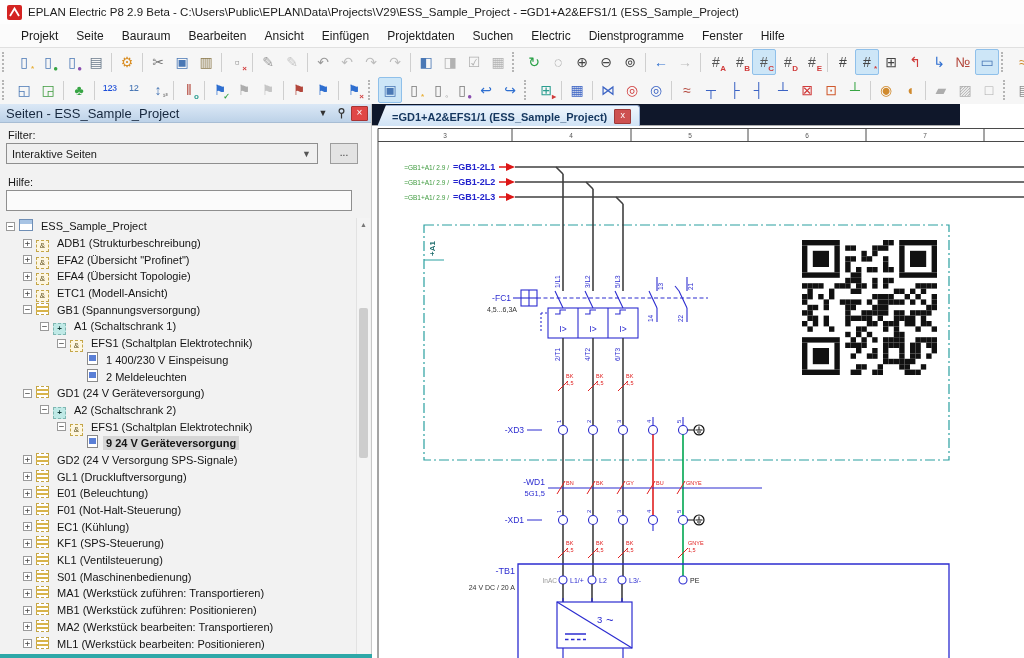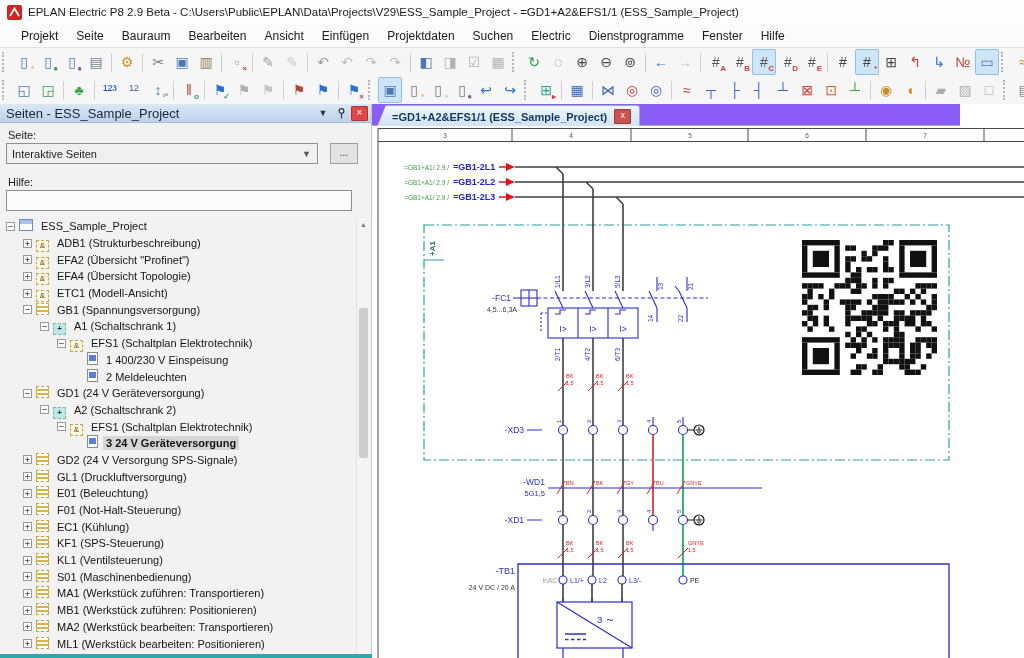--- a/index.html
+++ b/index.html
@@ -48,21 +48,21 @@
   .ic-page{display:inline-block;width:11px;height:13px;border:1px solid #8a8a8a;background:#fff;box-sizing:border-box;position:relative;}
   .ic-page:before{content:"";position:absolute;left:1px;top:2px;width:7px;height:6px;background:#5a7fd6;}
   .tlabel{font-size:11px;color:#141414;padding:1px 3px;}
   .trow.sel .tlabel{background:#d6d6d6;font-weight:bold;}
   #treescroll{position:absolute;right:1px;top:114px;width:13px;height:436px;background:#f4f4f4;border-left:1px solid #e2e2e2;}
   #treescroll .arr{height:13px;font-size:7px;color:#777;text-align:center;line-height:13px;}
   #treescroll .thumb{position:absolute;left:2px;top:90px;width:9px;height:150px;background:#cdcdcd;border-radius:2px;}
   #panelbottom{position:absolute;left:0;bottom:0;width:372px;height:4px;background:#2ea8a8;}
   
   #editor{position:absolute;left:372px;top:104px;width:652px;height:554px;background:#fff;}
-  #tabbar{position:absolute;left:0;top:0;width:588px;height:22px;background:#8b5cf6;border-bottom:1px solid #ababab;box-sizing:border-box;}
+  #tabbar{position:absolute;left:0;top:0;width:588px;height:22px;background:#0f172a;border-bottom:1px solid #ababab;box-sizing:border-box;}
   #tab-active{position:absolute;left:5px;top:1px;height:21px;background:linear-gradient(#eff6fd,#cfe2f5);border:1px solid #96add0;border-bottom:none;border-radius:3px 3px 0 0;display:flex;align-items:center;padding:0 8px 0 14px;clip-path:polygon(9px 0,100% 0,100% 100%,0 100%);}
   #tablabel{font-size:11px;font-weight:bold;color:#14365e;white-space:nowrap;}
   #tabclose{width:15px;height:13px;background:#cd5151;border:1px solid #9e3a3a;color:#fff;font-size:9px;line-height:11px;text-align:center;margin-left:7px;border-radius:1px;}
   #canvas{position:absolute;left:0;top:22px;width:652px;height:532px;background:#fff;}
   svg text{font-family:"Liberation Sans",sans-serif;}
 </style>
 </head>
 <body>
 
 <div id="app">
@@ -377,21 +377,21 @@
       <span id="paneltitle">Seiten - ESS_Sample_Project</span>
       <span class="ph-ico">▼</span>
       <span class="ph-ico">
         <svg width="9" height="11">
             <circle cx="4.5" cy="3" r="2.4" fill="none" stroke="#333" stroke-width="1.2"></circle>
             <line x1="4.5" y1="5.5" x2="4.5" y2="10.5" stroke="#333" stroke-width="1.2"></line>
           </svg>
       </span>
       <span class="ph-ico" id="panelclose">×</span>
     </div>
-    <div class="p-label" id="filterlabel">Seite:</div>
+    <div class="p-label" id="filterlabel">Filter:</div>
     <div id="filtercombo">
       <span>Interaktive Seiten</span>
       <span class="chev">▼</span>
     </div>
     <div id="filtermore">...</div>
     <div class="p-label" id="wertlabel">Hilfe:</div>
     <input id="wertinput" value="" style="">
     <div id="tree">
         <div class="trow" style="padding-left: 4px;">
           <span class="exp">−</span>
@@ -454,21 +454,21 @@
           <span class="tlabel">A2 (Schaltschrank 2)</span>
         </div>
         <div class="trow" style="padding-left: 55px;">
           <span class="exp">−</span>
           <span class="ti"><span class="ic-box">&amp;</span></span>
           <span class="tlabel">EFS1 (Schaltplan Elektrotechnik)</span>
         </div>
         <div class="trow sel" style="padding-left: 72px;">
           <span class="expsp"></span>
           <span class="ti"><span class="ic-page"></span></span>
-          <span class="tlabel">3 24 V Geräteversorgung</span>
+          <span class="tlabel">9 24 V Geräteversorgung</span>
         </div>
         <div class="trow" style="padding-left: 21px;">
           <span class="exp">+</span>
           <span class="ti"><span class="ic-box lines"></span></span>
           <span class="tlabel">GD2 (24 V Versorgung SPS-Signale)</span>
         </div>
         <div class="trow" style="padding-left: 21px;">
           <span class="exp">+</span>
           <span class="ti"><span class="ic-box lines"></span></span>
           <span class="tlabel">GL1 (Druckluftversorgung)</span>

